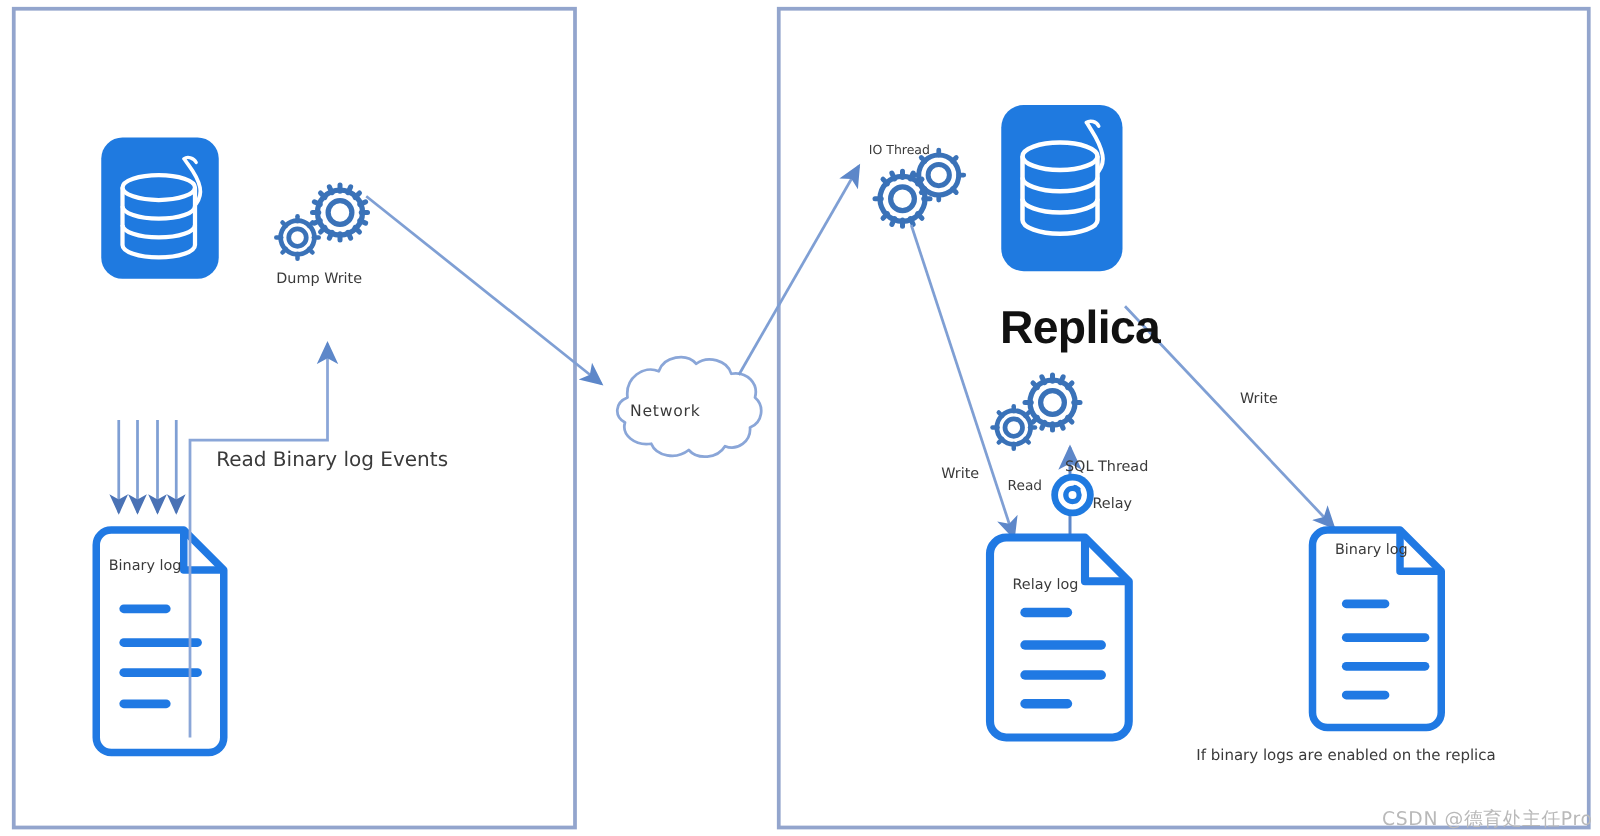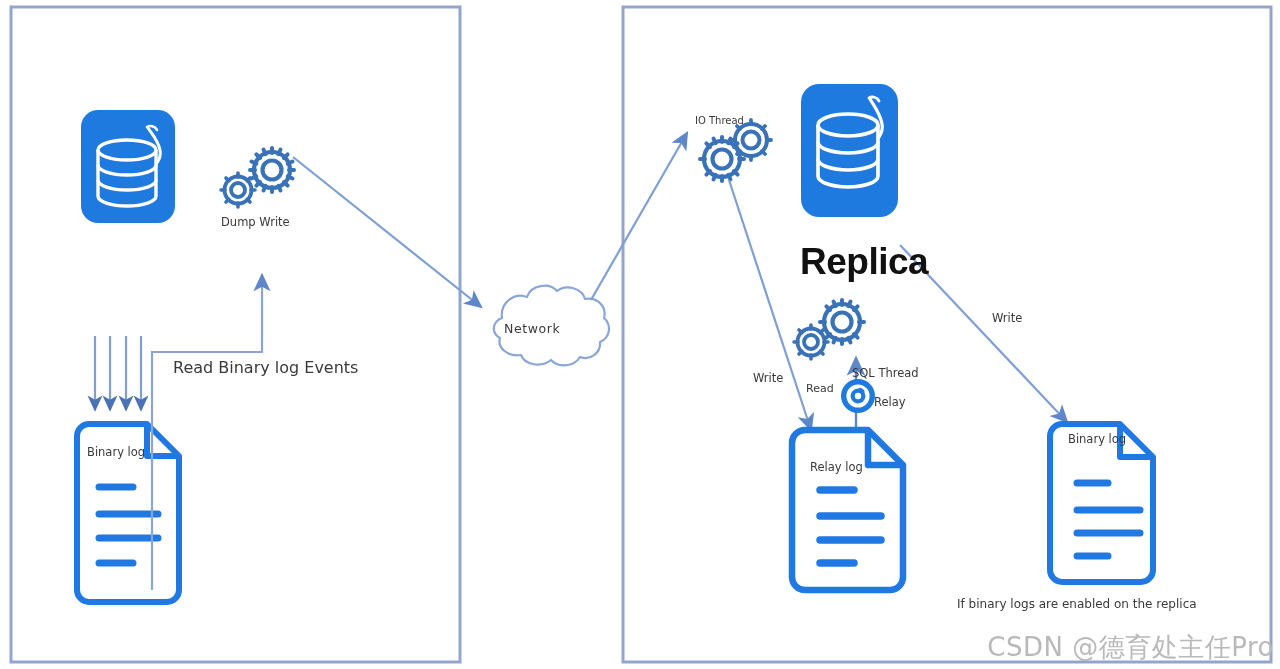--- a/index.html
+++ b/index.html
@@ -1,20 +1,20 @@
 <!DOCTYPE html>
 <html><head>
 <meta charset="utf-8">
 <style>
   html,body{margin:0;padding:0;background:#ffffff;}
   body{width:1280px;height:669px;position:relative;overflow:hidden;
        font-family:"Liberation Sans","DejaVu Sans",sans-serif;}
   .stage{position:absolute;inset:0;width:1280px;height:669px;}
   .svg-layer{position:absolute;top:0;left:0;width:1280px;height:669px;}
-  .wm{position:absolute;right:6px;bottom:4px;font-size:26px;color:#b9b9b9;
+  .wm{position:absolute;right:6px;bottom:4px;font-size:15px;color:#b9b9b9;
       letter-spacing:.5px;white-space:nowrap;
       font-family:"DejaVu Sans","Liberation Sans",sans-serif;}
   .lbl{position:absolute;white-space:nowrap;color:#3a3a3a;
        font-family:"DejaVu Sans","Liberation Sans",sans-serif;}
   .big-title{position:absolute;white-space:nowrap;color:#111111;
        font-weight:bold;font-family:"Liberation Sans","DejaVu Sans",sans-serif;}
 </style>
 </head>
 <body>
 

